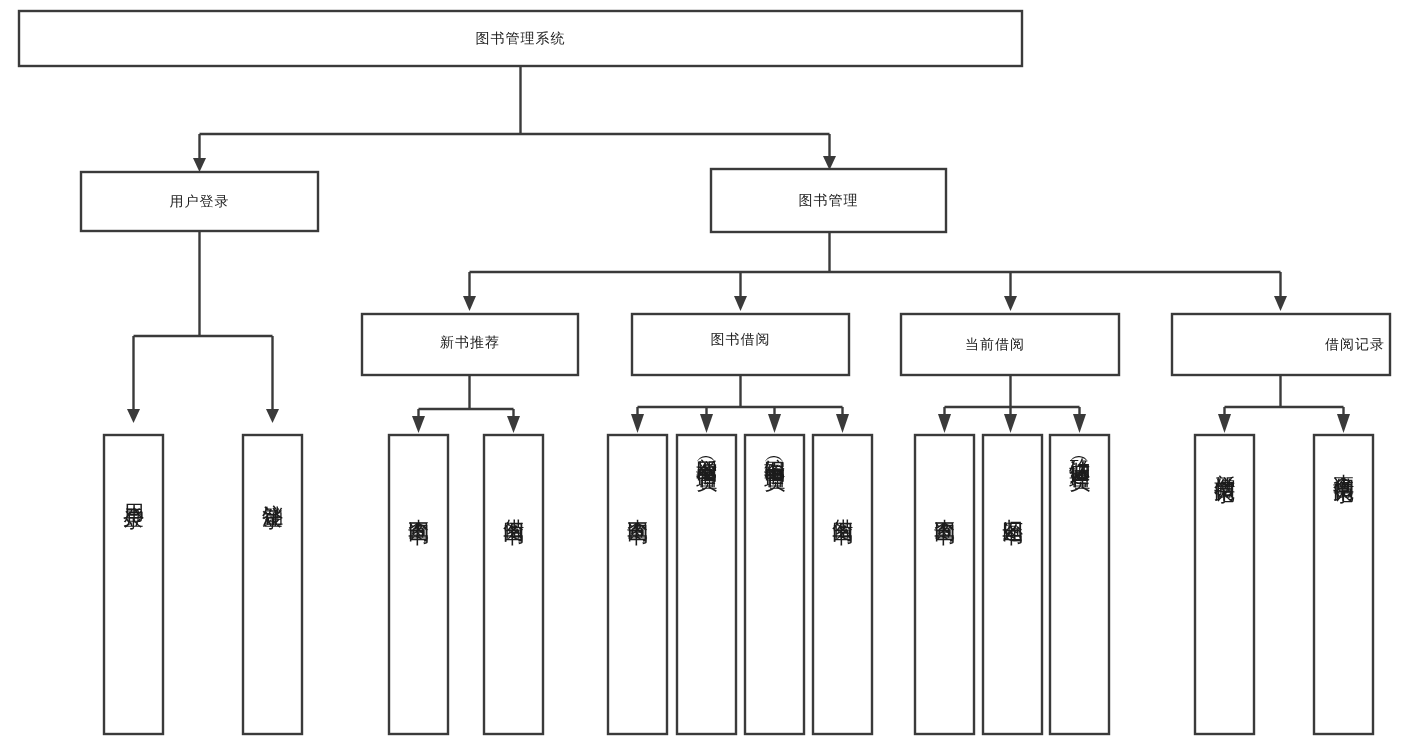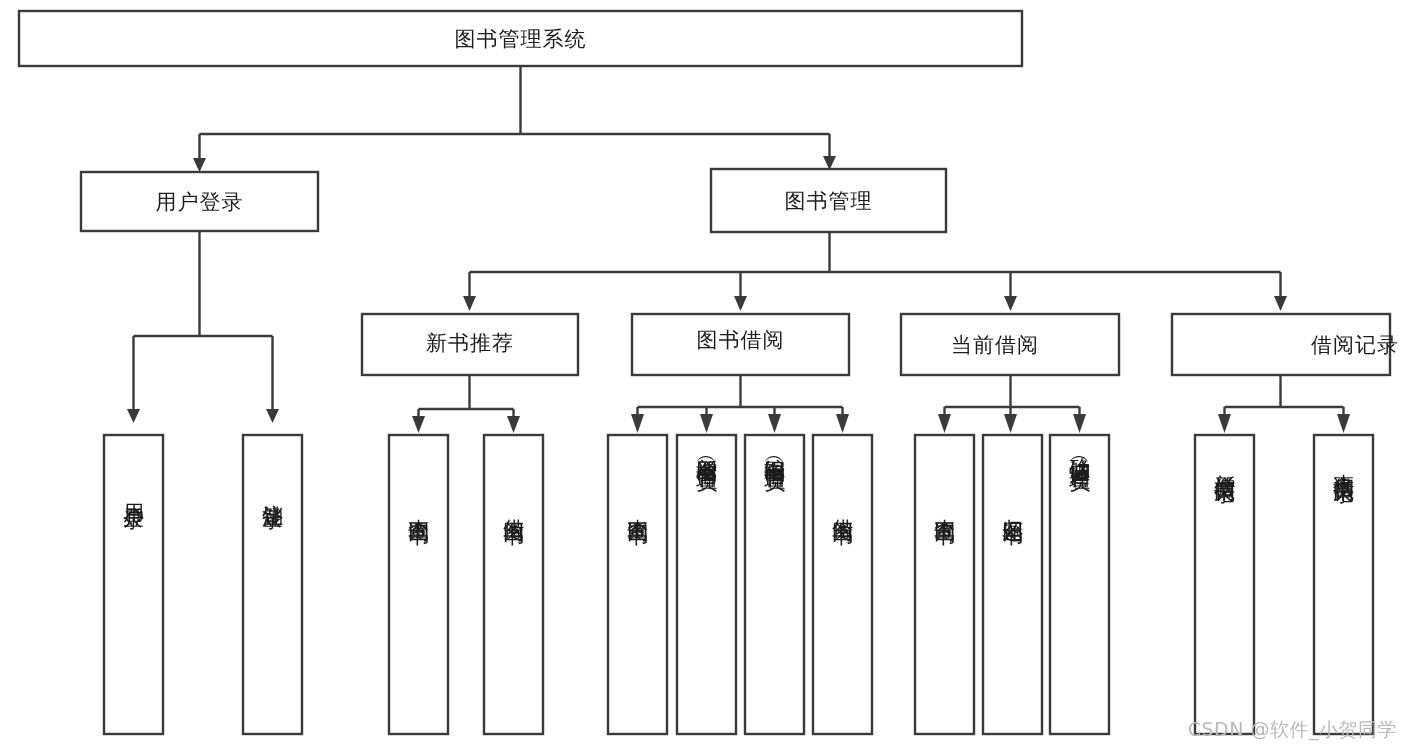--- a/index.html
+++ b/index.html
@@ -39,21 +39,21 @@
   .arrow-head {
     fill: #3a3a3a;
     stroke: none;
   }
   .node-label-h {
     position: absolute;
     display: flex;
     align-items: center;
     justify-content: center;
     color: #1c1c1c;
-    font-size: 21px;
+    font-size: 14px;
     letter-spacing: 1px;
     white-space: nowrap;
     pointer-events: none;
   }
   .node-label-v {
     position: absolute;
     display: flex;
     align-items: flex-start;
     justify-content: center;
     color: #1c1c1c;
@@ -227,15 +227,14 @@
     <span class="vtext">确认归还（管理员）</span>
   </div>
 
   <div class="node-label-v" style="left:1195px; top:457px; width:59px;">
     <span class="vtext">新增借阅记录</span>
   </div>
   <div class="node-label-v" style="left:1314px; top:457px; width:59px;">
     <span class="vtext">查询借阅记录</span>
   </div>
 
-  <div id="watermark">CSDN @软件_小贺同学</div>
 
 </div>
 
 </body></html>

